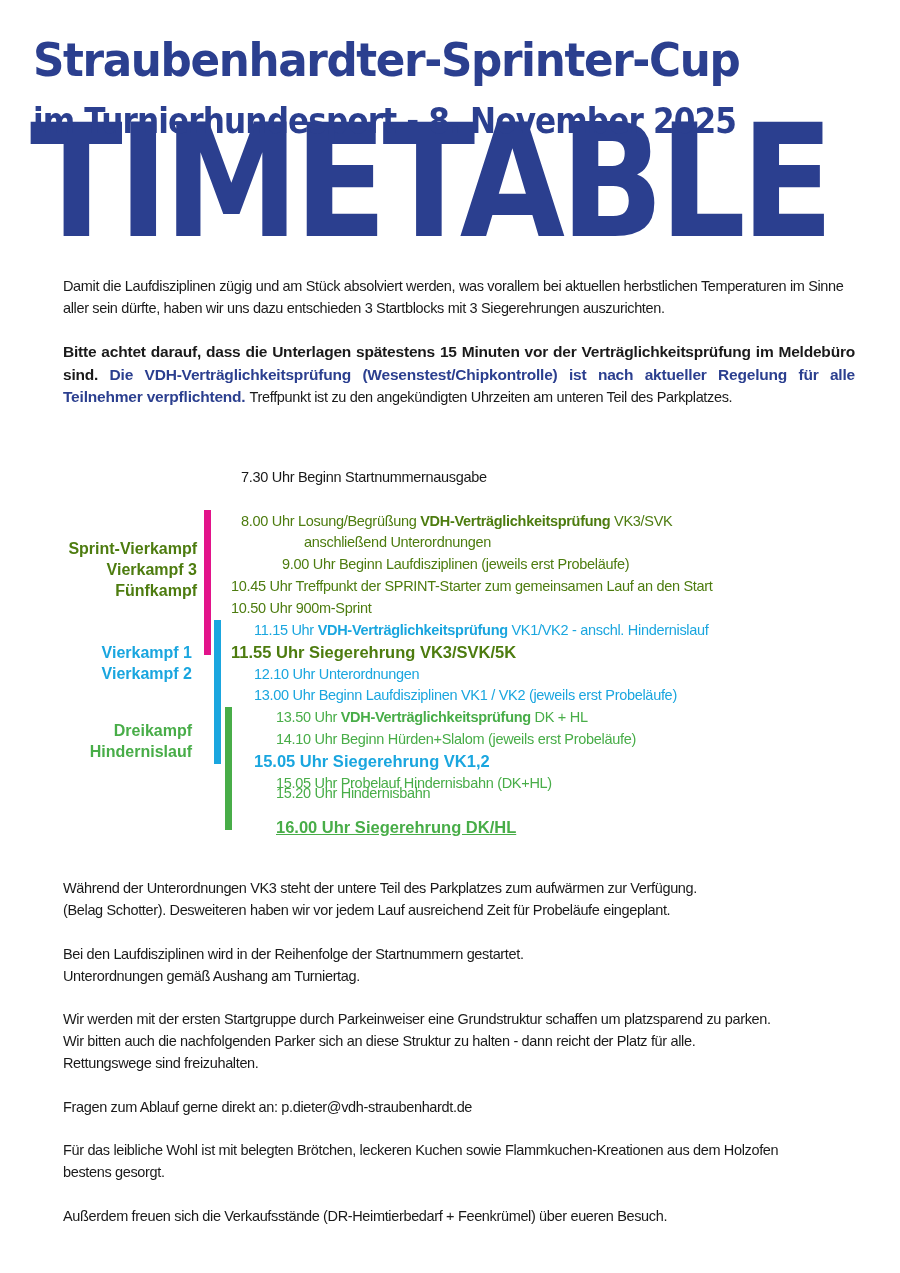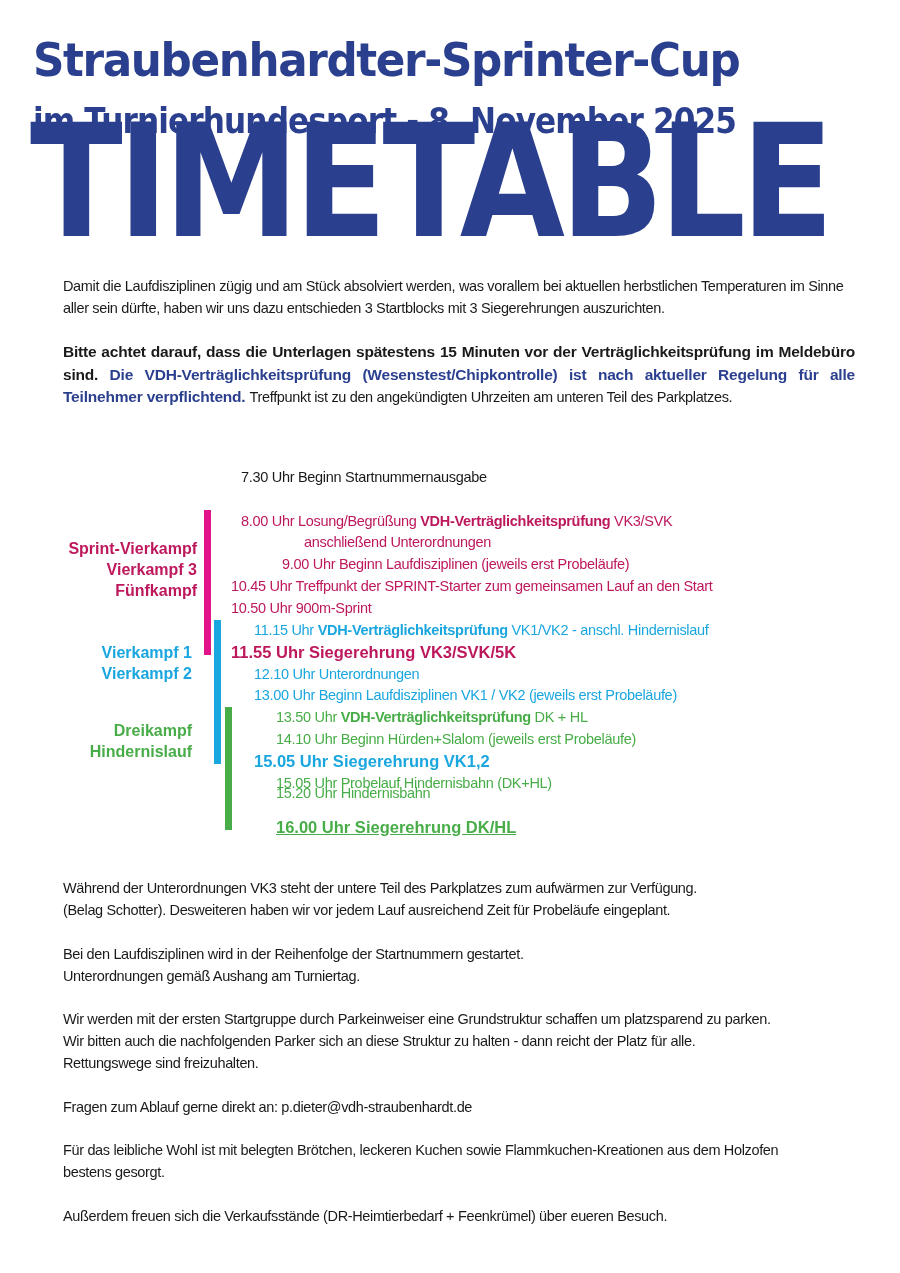--- a/index.html
+++ b/index.html
@@ -5,21 +5,21 @@
   html, body { margin:0; padding:0; background:#ffffff; }
   body { width:900px; height:1273px; position:relative; overflow:hidden; font-family:"Liberation Sans", sans-serif; color:#1a1a1a; }
   .abs { position:absolute; }
   .title1 { left:33px; top:30px; font-family:"DejaVu Sans", sans-serif; font-weight:bold; font-size:47px; letter-spacing:-1.5px; color:#2b3f8f; white-space:nowrap; line-height:60px; transform:scaleX(0.93); transform-origin:left; }
   .title2 { left:33px; top:98px; font-family:"DejaVu Sans", sans-serif; font-weight:bold; font-size:35px; letter-spacing:-1px; color:#2b3f8f; white-space:nowrap; line-height:46px; transform:scaleX(0.89); transform-origin:left; z-index:2; }
   .title3 { left:30px; top:108px; font-family:"DejaVu Sans", sans-serif; font-weight:bold; font-size:170px; letter-spacing:-6px; color:#2b3f8f; white-space:nowrap; line-height:160px; transform:scaleX(0.80) scaleY(0.92); transform-origin:left top; z-index:1; }
   .p { left:47px; width:792px; font-size:14.5px; line-height:22px; letter-spacing:-0.35px; color:#1a1a1a;margin-left:16px; }
   .pb { font-weight:bold; font-size:15.5px; letter-spacing:-0.2px; text-align:justify; }
   .blue { color:#2b3f8f; }
   .tl { font-size:14.5px; line-height:22px; letter-spacing:-0.3px; white-space:nowrap; }
-  .mag { color:#be185d; }
+  .mag { color:#4d7c0f; }
   .cyan { color:#1aa6df; }
   .green { color:#48ad48; }
   .dark { color:#1a1a1a; }
   .big { font-weight:bold; font-size:16.5px; letter-spacing:0px; }
   .grp { font-weight:bold; font-size:16px; line-height:21px; text-align:right; width:190px; }
   .bar { width:7px; }
 </style>
 </head>
 <body>
 

